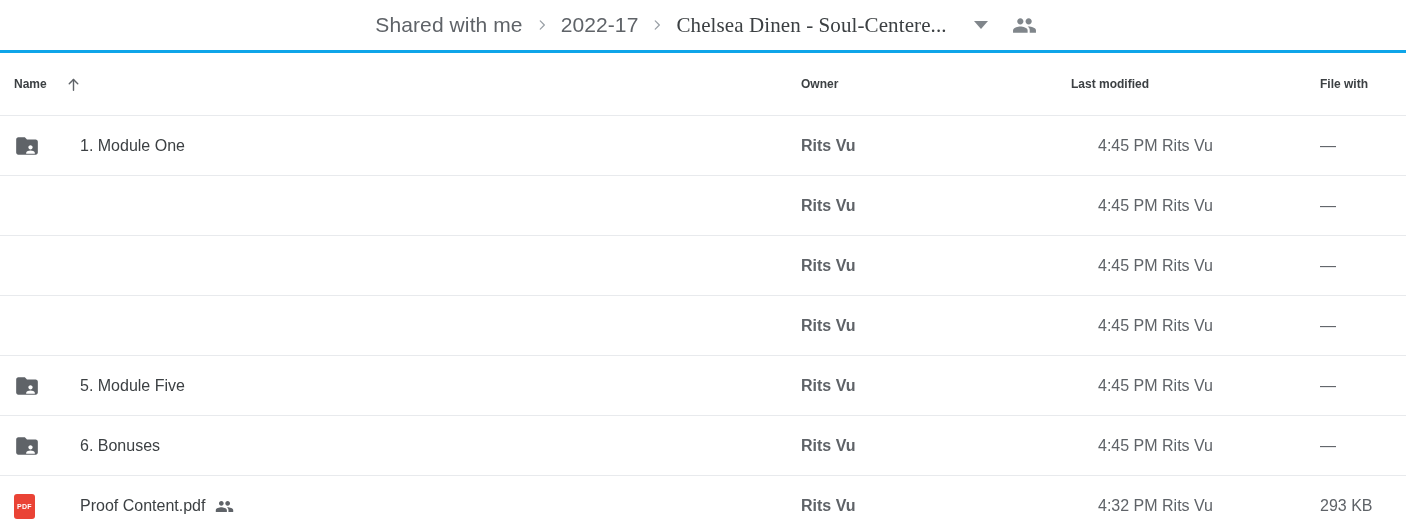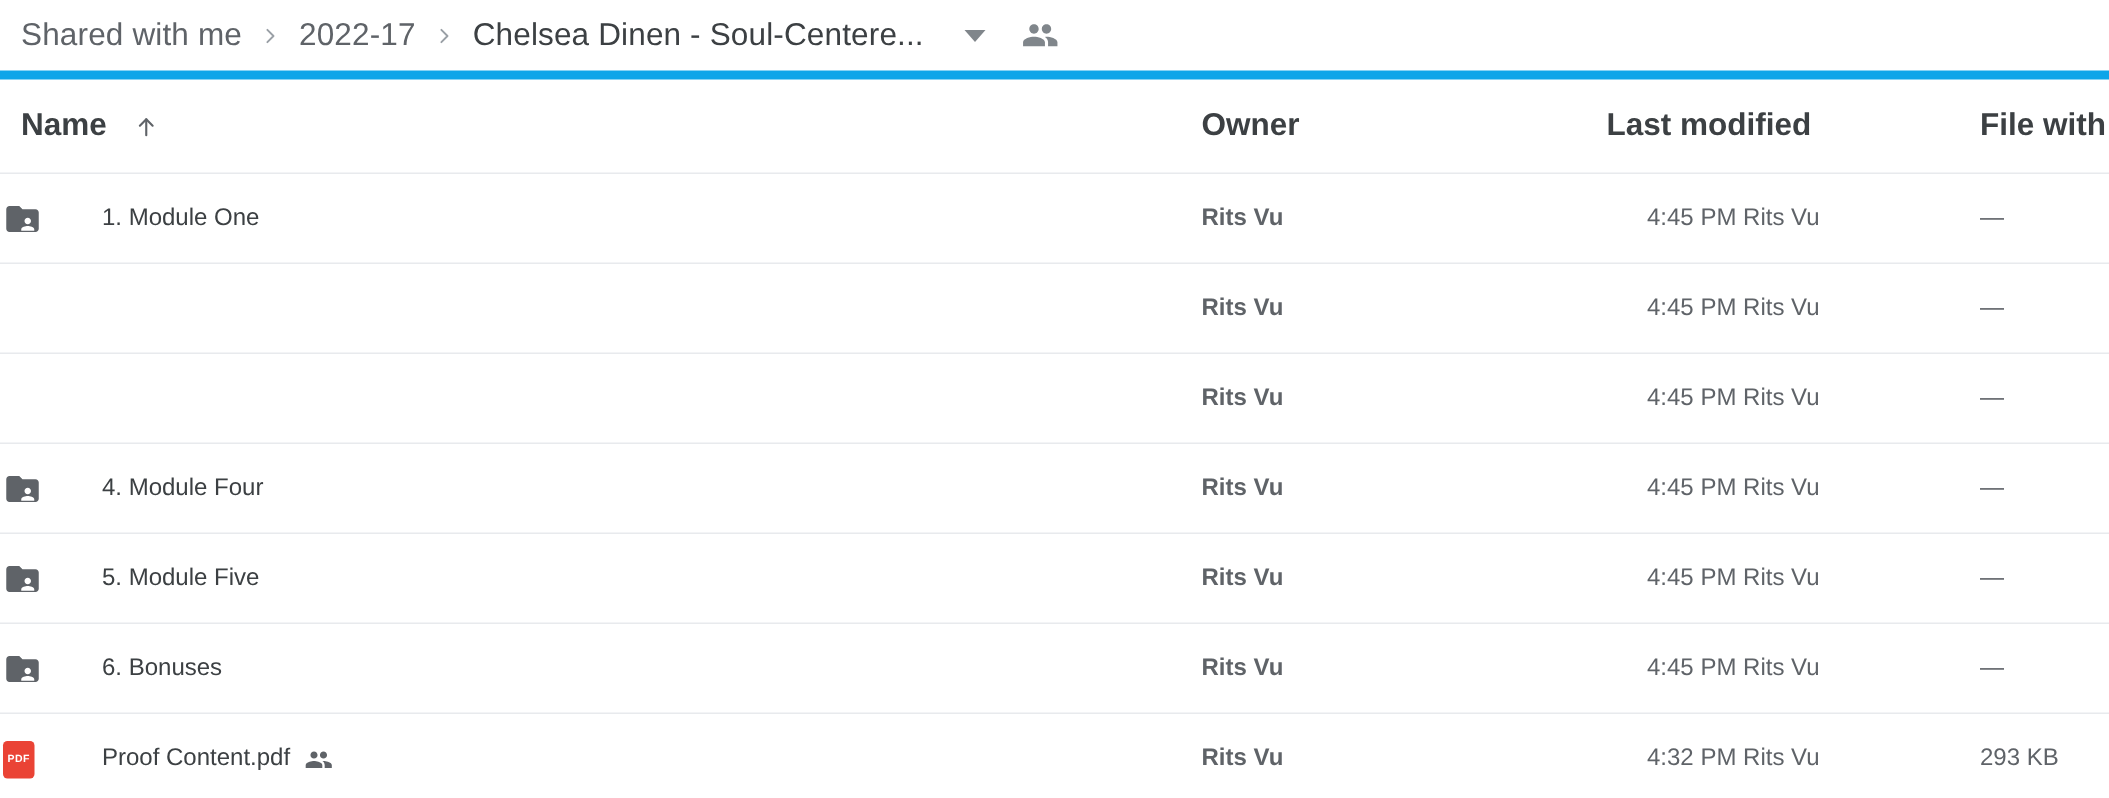--- a/index.html
+++ b/index.html
@@ -12,35 +12,37 @@
     -webkit-font-smoothing: antialiased;
     overflow: hidden;
   }
 
   
   .breadcrumb-bar {
     height: 53px;
     display: flex;
     align-items: center;
     padding: 0 0 0 14px;
-    border-bottom: 6px solid #0ea5e9;
+    border-bottom: 3px solid #0ea5e9;
+    justify-content: center;
   }
 
   .crumb {
     font-size: 21px;
     color: #5f6368;
     letter-spacing: 0.1px;
     white-space: nowrap;
     cursor: pointer;
   }
   .crumb.current {
     color: #3c4043;
     max-width: 330px;
     overflow: hidden;
     text-overflow: ellipsis;
+    font-family: Liberation Serif, serif;
   }
 
   .crumb-sep {
     display: inline-flex;
     align-items: center;
     justify-content: center;
     width: 38px;
     height: 20px;
     color: #9aa0a6;
     flex: 0 0 auto;
@@ -84,21 +86,21 @@
     border-bottom: 1px solid #e8eaed;
     position: relative;
   }
 
   .col-name       { position: absolute; left: 14px;  }
   .col-owner      { position: absolute; left: 801px; }
   .col-modified   { position: absolute; left: 1071px;}
   .col-size       { position: absolute; left: 1320px;}
 
   .th {
-    font-size: 21px;
+    font-size: 12px;
     color: #3c4043;
     font-weight: bold;
     white-space: nowrap;
     display: flex;
     align-items: center;
     cursor: pointer;
   }
   .sort-arrow {
     display: inline-flex;
     align-items: center;
@@ -117,21 +119,21 @@
     position: absolute;
     top: 0;
     height: 60px;
     display: flex;
     align-items: center;
     font-size: 16px;
     color: #5f6368;
     white-space: nowrap;
   }
 
-  .cell-name     { left: 2px;  color: #3c4043; }
+  .cell-name     { left: 14px;  color: #3c4043; }
   .cell-owner    { left: 801px; font-weight: bold; }
   .cell-modified { left: 1071px; margin-left: 27px; }
   .cell-size     { left: 1320px; }
 
   
   .icon-wrap {
     width: 36px;
     display: flex;
     align-items: center;
     justify-content: flex-start;
@@ -234,67 +236,54 @@
         <div class="cell cell-owner">Rits Vu</div>
         <div class="cell cell-modified">4:45 PM Rits Vu</div>
         <div class="cell cell-size">—</div>
       </div>
       <div class="row">
         <div class="cell cell-owner">Rits Vu</div>
         <div class="cell cell-modified">4:45 PM Rits Vu</div>
         <div class="cell cell-size">—</div>
       </div>
       <div class="row">
+        <div class="cell cell-owner">Rits Vu</div>
+        <div class="cell cell-modified">4:45 PM Rits Vu</div>
+        <div class="cell cell-size">—</div>
+      </div>
+      <div class="row">
         <div class="cell cell-name">
           <span class="icon-wrap">
             <span style="position:relative;display:inline-block;width:26px;height:26px;">
               <svg class="folder-icon" width="26" height="26" viewBox="0 0 24 24" fill="#5f6368">
                 <path d="M10 4H4c-1.1 0-1.99.9-1.99 2L2 18c0 1.1.9 2 2 2h16c1.1 0 2-.9 2-2V8c0-1.1-.9-2-2-2h-8l-2-2z"></path>
               </svg>
               <svg width="13" height="13" viewBox="0 0 24 24" fill="#ffffff" style="position:absolute;left:10px;top:10px;">
                 <path d="M12 12c2.21 0 4-1.79 4-4s-1.79-4-4-4-4 1.79-4 4 1.79 4 4 4zm0 2c-2.67 0-8 1.34-8 4v2h16v-2c0-2.66-5.33-4-8-4z"></path>
               </svg>
             </span>
           </span>
-          <span class="name-text">4. Module Four</span>
+          <span class="name-text">5. Module Five</span>
         </div>
         <div class="cell cell-owner">Rits Vu</div>
         <div class="cell cell-modified">4:45 PM Rits Vu</div>
         <div class="cell cell-size">—</div>
       </div>
       <div class="row">
         <div class="cell cell-name">
           <span class="icon-wrap">
             <span style="position:relative;display:inline-block;width:26px;height:26px;">
               <svg class="folder-icon" width="26" height="26" viewBox="0 0 24 24" fill="#5f6368">
                 <path d="M10 4H4c-1.1 0-1.99.9-1.99 2L2 18c0 1.1.9 2 2 2h16c1.1 0 2-.9 2-2V8c0-1.1-.9-2-2-2h-8l-2-2z"></path>
               </svg>
               <svg width="13" height="13" viewBox="0 0 24 24" fill="#ffffff" style="position:absolute;left:10px;top:10px;">
                 <path d="M12 12c2.21 0 4-1.79 4-4s-1.79-4-4-4-4 1.79-4 4 1.79 4 4 4zm0 2c-2.67 0-8 1.34-8 4v2h16v-2c0-2.66-5.33-4-8-4z"></path>
               </svg>
             </span>
           </span>
-          <span class="name-text">5. Module Five</span>
-        </div>
-        <div class="cell cell-owner">Rits Vu</div>
-        <div class="cell cell-modified">4:45 PM Rits Vu</div>
-        <div class="cell cell-size">—</div>
-      </div>
-      <div class="row">
-        <div class="cell cell-name">
-          <span class="icon-wrap">
-            <span style="position:relative;display:inline-block;width:26px;height:26px;">
-              <svg class="folder-icon" width="26" height="26" viewBox="0 0 24 24" fill="#5f6368">
-                <path d="M10 4H4c-1.1 0-1.99.9-1.99 2L2 18c0 1.1.9 2 2 2h16c1.1 0 2-.9 2-2V8c0-1.1-.9-2-2-2h-8l-2-2z"></path>
-              </svg>
-              <svg width="13" height="13" viewBox="0 0 24 24" fill="#ffffff" style="position:absolute;left:10px;top:10px;">
-                <path d="M12 12c2.21 0 4-1.79 4-4s-1.79-4-4-4-4 1.79-4 4 1.79 4 4 4zm0 2c-2.67 0-8 1.34-8 4v2h16v-2c0-2.66-5.33-4-8-4z"></path>
-              </svg>
-            </span>
-          </span>
           <span class="name-text">6. Bonuses</span>
         </div>
         <div class="cell cell-owner">Rits Vu</div>
         <div class="cell cell-modified">4:45 PM Rits Vu</div>
         <div class="cell cell-size">—</div>
       </div>
       <div class="row">
         <div class="cell cell-name">
           <span class="icon-wrap">
             <span class="pdf-icon">PDF</span>

